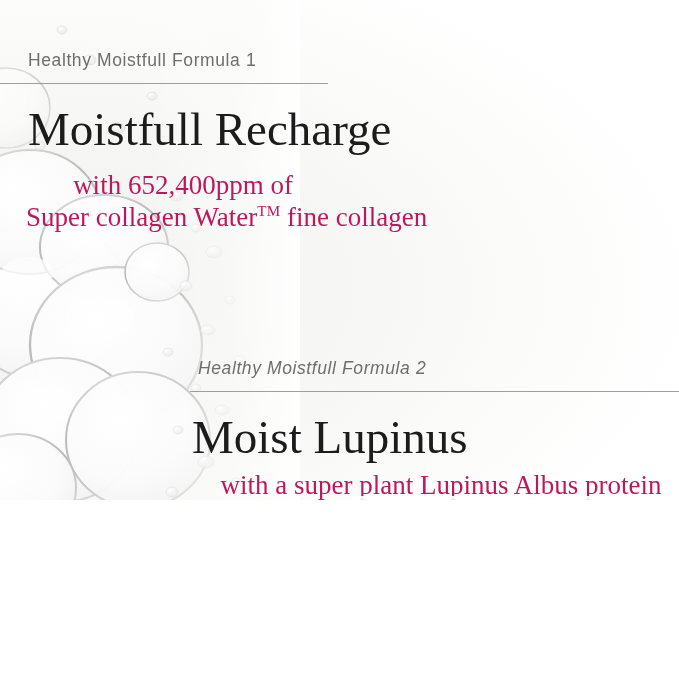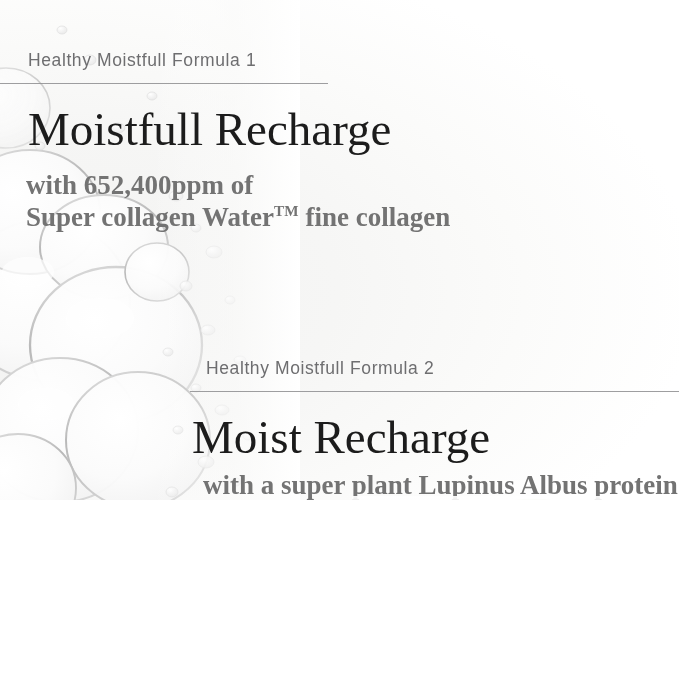--- a/index.html
+++ b/index.html
@@ -53,41 +53,42 @@
   }
   .headline{
     font-family:"Liberation Serif", serif;
     font-weight:400;
     color:#1c1c1c;
     line-height:1;
     white-space:nowrap;
   }
   .sub{
     font-family:"Liberation Serif", serif;
-    font-weight:700;
-    color:#737373;
+    font-weight:400;
+    color:#be185d;
     line-height:1.22;
     white-space:nowrap;
+    text-align:center;
   }
   .sub .tm{
     font-size:.56em;
     vertical-align:super;
     letter-spacing:.2px;
   }
 
   
   #sec1{left:0;top:52px;width:340px;}
   #sec1 .kicker{margin-left:28px;}
   #sec1 .rule{margin-top:13px;width:328px;}
   #sec1 .headline{margin-left:28px;margin-top:22px;font-size:47px;}
   #sec1 .sub{margin-left:26px;margin-top:16px;font-size:27px;}
 
   
   #sec2{left:190px;top:360px;width:489px;}
-  #sec2 .kicker{margin-left:16px;}
+  #sec2 .kicker{margin-left:8px;font-style:italic;}
   #sec2 .rule{margin-top:13px;width:489px;}
   #sec2 .headline{margin-left:2px;margin-top:22px;font-size:47px;}
   #sec2 .sub{margin-left:13px;margin-top:8px;font-size:27px;}
 </style>
 </head>
 <body>
 
 <div id="stage">
 
   <div class="bg-wash"></div>
@@ -185,21 +186,21 @@
     <div class="headline">Moistfull Recharge</div>
     <div class="sub">
       <div><span>with 652,400ppm of</span></div>
       <div><span>Super collagen Water</span><span class="tm">TM</span><span> fine collagen</span></div>
     </div>
   </div>
 
   <div class="section" id="sec2">
     <div class="kicker">Healthy Moistfull Formula 2</div>
     <div class="rule"></div>
-    <div class="headline">Moist Recharge</div>
+    <div class="headline">Moist Lupinus</div>
     <div class="sub">with a super plant Lupinus Albus protein</div>
   </div>
 
   <div class="plant">
     <svg width="330" height="186" viewBox="0 0 330 186" xmlns="http://www.w3.org/2000/svg">
       <defs>
         <linearGradient id="lfA" x1="0" y1="0" x2="1" y2="1">
           <stop offset="0%" stop-color="#e9f1dc"></stop>
           <stop offset="55%" stop-color="#b9d496"></stop>
           <stop offset="100%" stop-color="#7fb14e"></stop>

